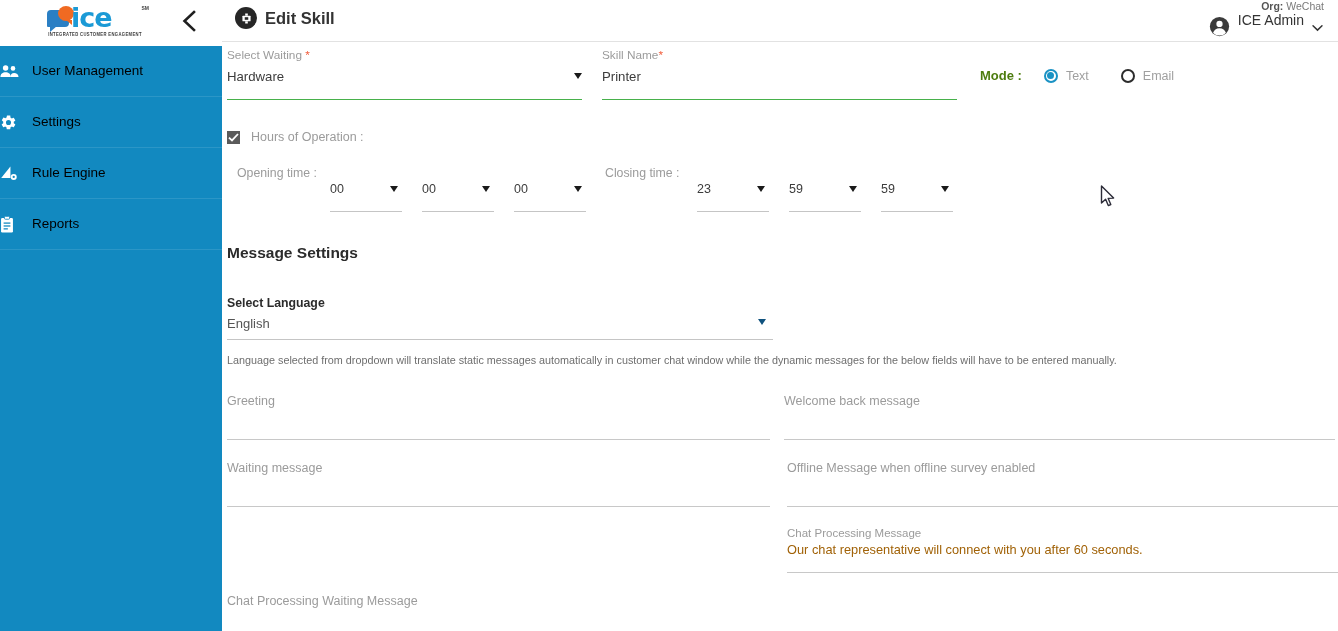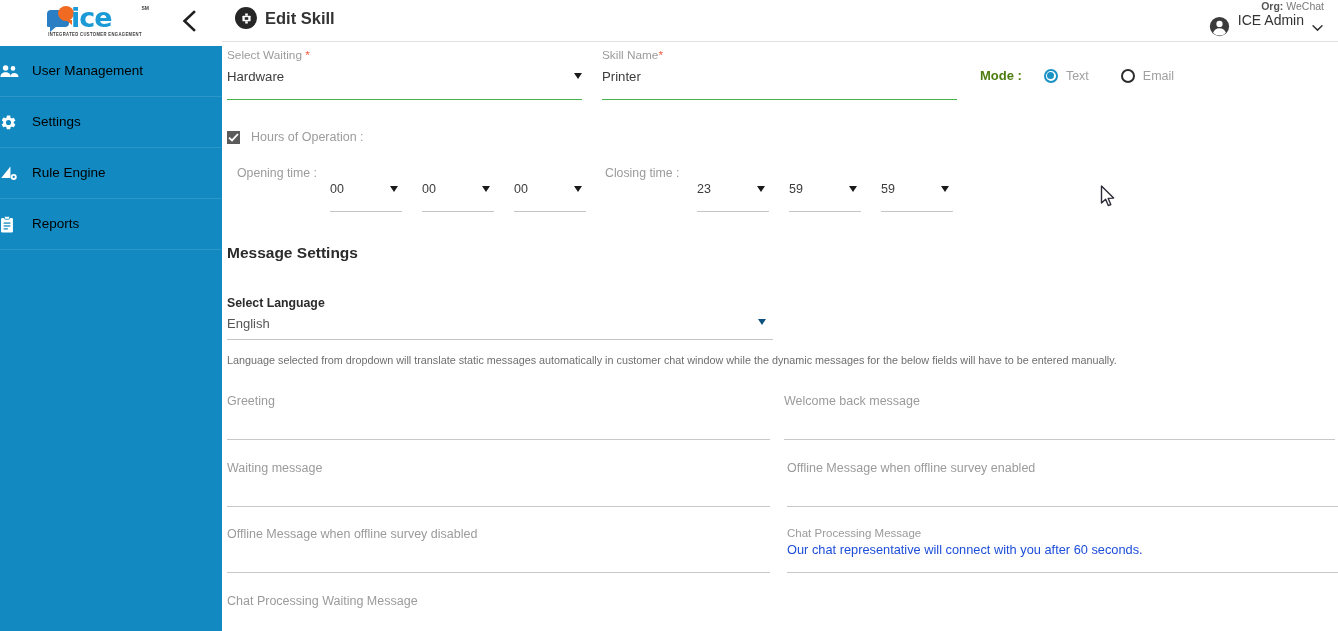--- a/index.html
+++ b/index.html
@@ -212,21 +212,21 @@
 
   .msg-fld { position: absolute; width: 543px; height: 46px; }
   .msg-fld .ml {
     font-size: 12.5px; color: #9b9b9b; position: absolute; left: 0; top: 0;
     white-space: nowrap;
   }
   .msg-fld .ml.float {
     font-size: 11.5px; color: #9b9b9b;
   }
   .msg-fld .mv {
-    font-size: 12.8px; color: #1d4ed8; position: absolute; left: 0; top: 15px;
+    font-size: 12.8px; color: #a16207; position: absolute; left: 0; top: 15px;
     white-space: nowrap;
   }
   .msg-fld .mr { position: absolute; left: 0; bottom: 0; width: 100%; height: 1px; background: #c8c8c8; }
 
   
   #cursor { position: absolute; pointer-events: none; }
 </style>
 </head>
 <body>
 
@@ -417,25 +417,20 @@
     <div class="msg-fld" style="left:5px; top:352px;">
       <span class="ml">Greeting</span>
       <span class="mv"></span>
       <span class="mr"></span>
     </div>
     <div class="msg-fld" style="left:5px; top:419px;">
       <span class="ml">Waiting message</span>
       <span class="mv"></span>
       <span class="mr"></span>
     </div>
-    <div class="msg-fld" style="left:5px; top:485px;">
-      <span class="ml">Offline Message when offline survey disabled</span>
-      <span class="mv"></span>
-      <span class="mr"></span>
-    </div>
     <div class="msg-fld" style="left:5px; top:552px; height:37px;">
       <span class="ml">Chat Processing Waiting Message</span>
       <span class="mv"></span>
     </div>
 
     <div class="msg-fld" style="left:534px; top:352px; width:551px;margin-left:28px;">
       <span class="ml">Welcome back message</span>
       <span class="mv"></span>
       <span class="mr"></span>
     </div>

